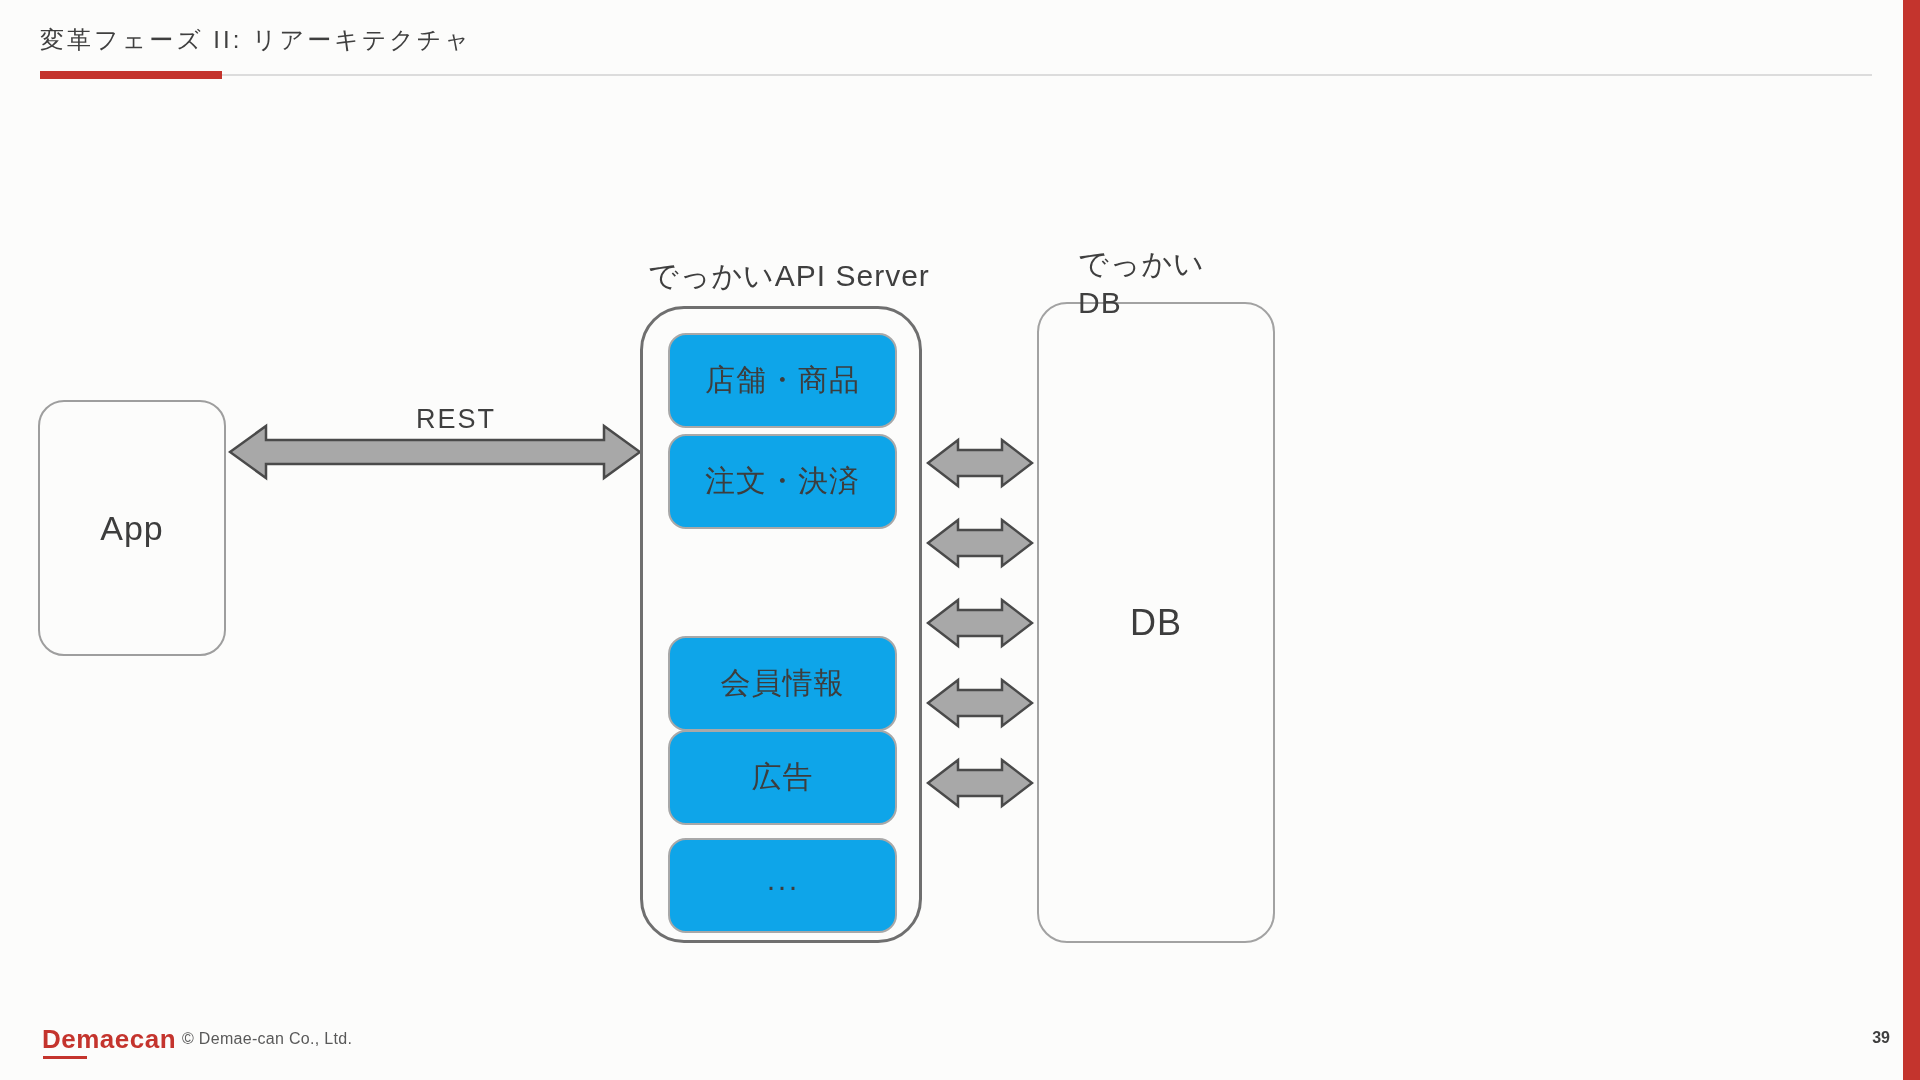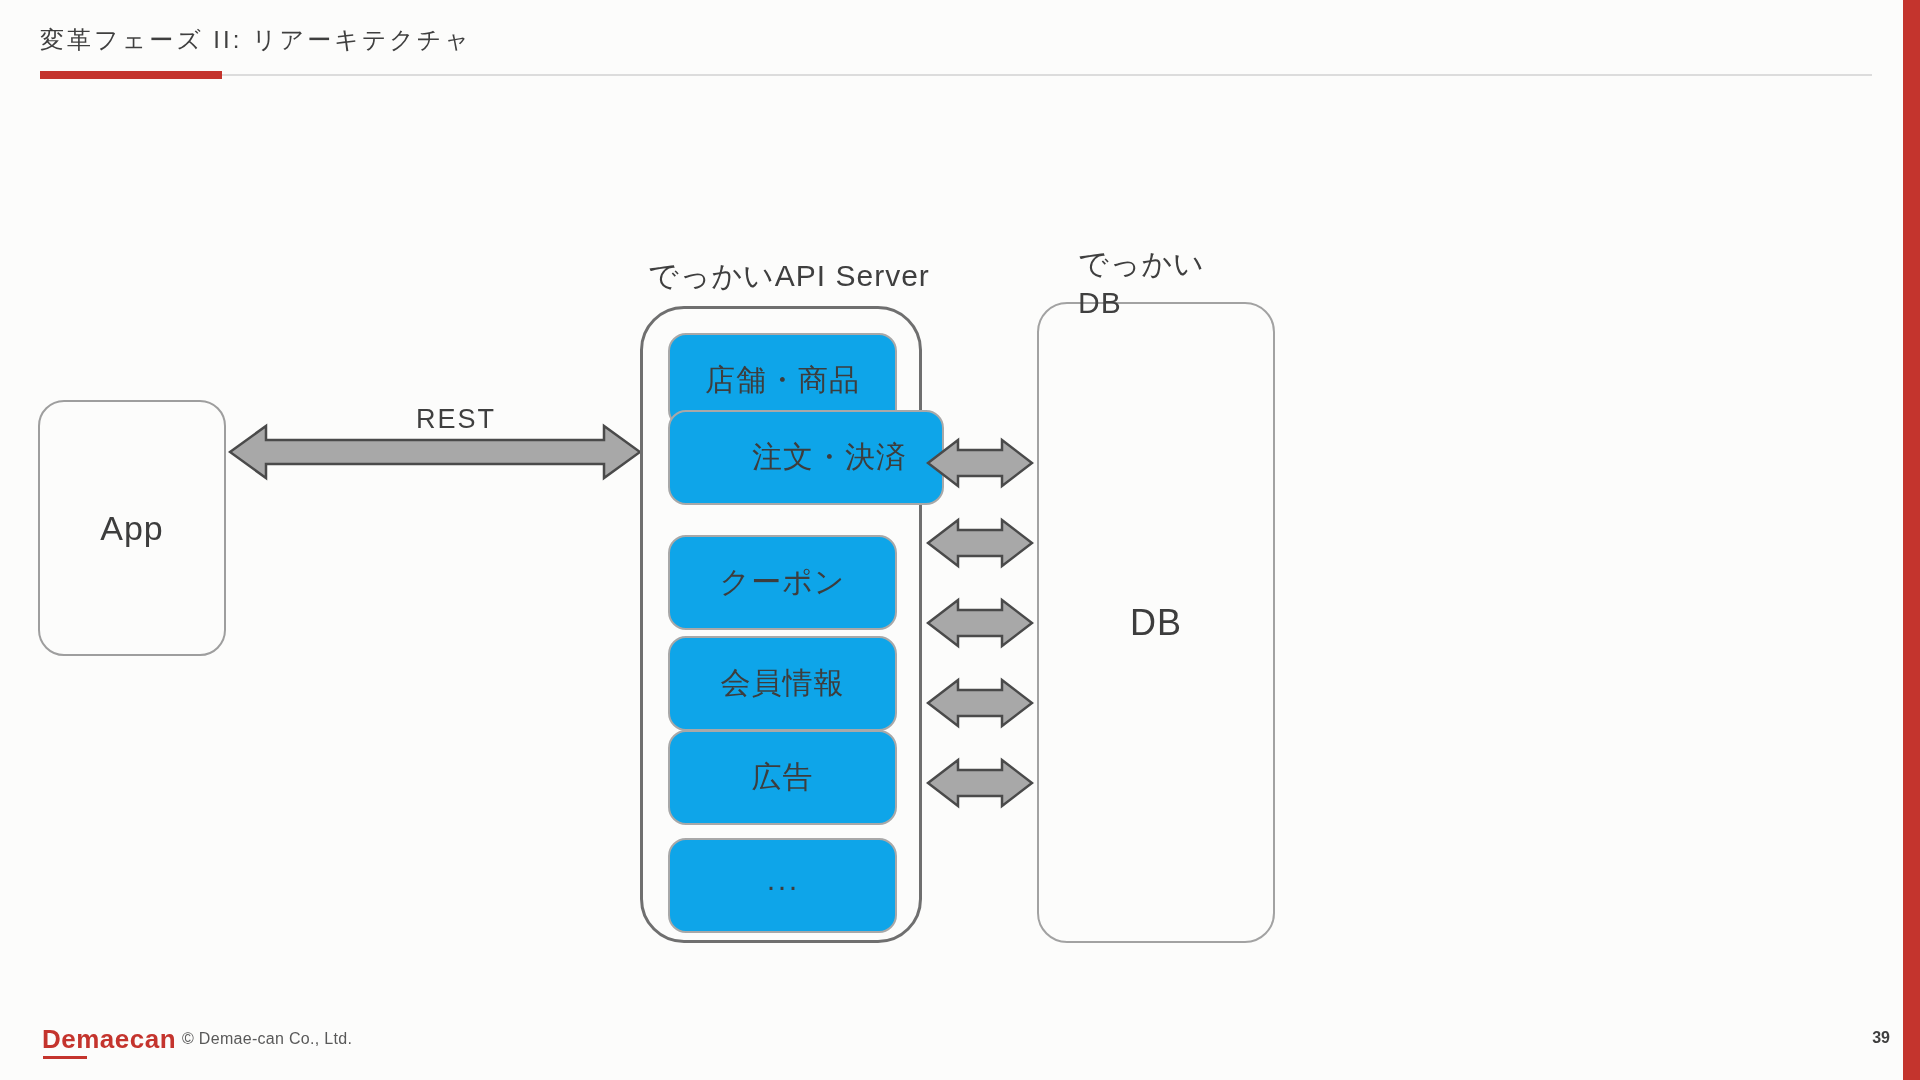--- a/index.html
+++ b/index.html
@@ -48,21 +48,21 @@
     left:640px; top:306px; width:282px; height:637px;
     border:3px solid #6f6f6f; border-radius:44px;
   }
   .module {
     position:absolute; left:668px; width:225px; height:91px;
     border:2.5px solid #a8a8a8; border-radius:18px;
     display:flex; align-items:center; justify-content:center;
     font-size:30px; letter-spacing:1px; color:#3d3d3d;
     background:#0ea5e9;
   }
-  .m0 { top:333px; } .m1 { top:410px;padding-left:47px; } .m2 { top:535px; }
+  .m0 { top:333px; } .m1 { top:434px; } .m2 { top:535px; }
   .m3 { top:636px; } .m4 { top:730px; } .m5 { top:838px; }
 
   .db-box {
     left:1037px; top:302px; width:238px; height:641px;
     border:2.5px solid #a2a2a2; border-radius:30px;
     display:flex; align-items:center; justify-content:center;
   }
   .db-label { font-size:36px; color:#3d3d3d; letter-spacing:1px; }
 
   
@@ -125,21 +125,20 @@
 
   <div class="rest-label">REST</div>
   <svg class="arrow-svg rest-arrow" width="414" height="64" viewBox="0 0 414 64">
     <polygon class="arrow-shape" points="2,32 38,6 38,20 376,20 376,6 412,32 376,58 376,44 38,44 38,58"></polygon>
   </svg>
 
   <div class="api-title">でっかいAPI Server</div>
   <div class="box api-box"></div>
   <div class="module m0">店舗・商品</div>
   <div class="module m1">注文・決済</div>
-  <div class="module m2">クーポン</div>
   <div class="module m3">会員情報</div>
   <div class="module m4">広告</div>
   <div class="module m5">···</div>
 
   <svg class="arrow-svg sa0" width="108" height="52" viewBox="0 0 108 52">
     <polygon class="arrow-shape" points="2,26 32,3 32,13 76,13 76,3 106,26 76,49 76,39 32,39 32,49"></polygon>
   </svg>
   <svg class="arrow-svg sa1" width="108" height="52" viewBox="0 0 108 52">
     <polygon class="arrow-shape" points="2,26 32,3 32,13 76,13 76,3 106,26 76,49 76,39 32,39 32,49"></polygon>
   </svg>

